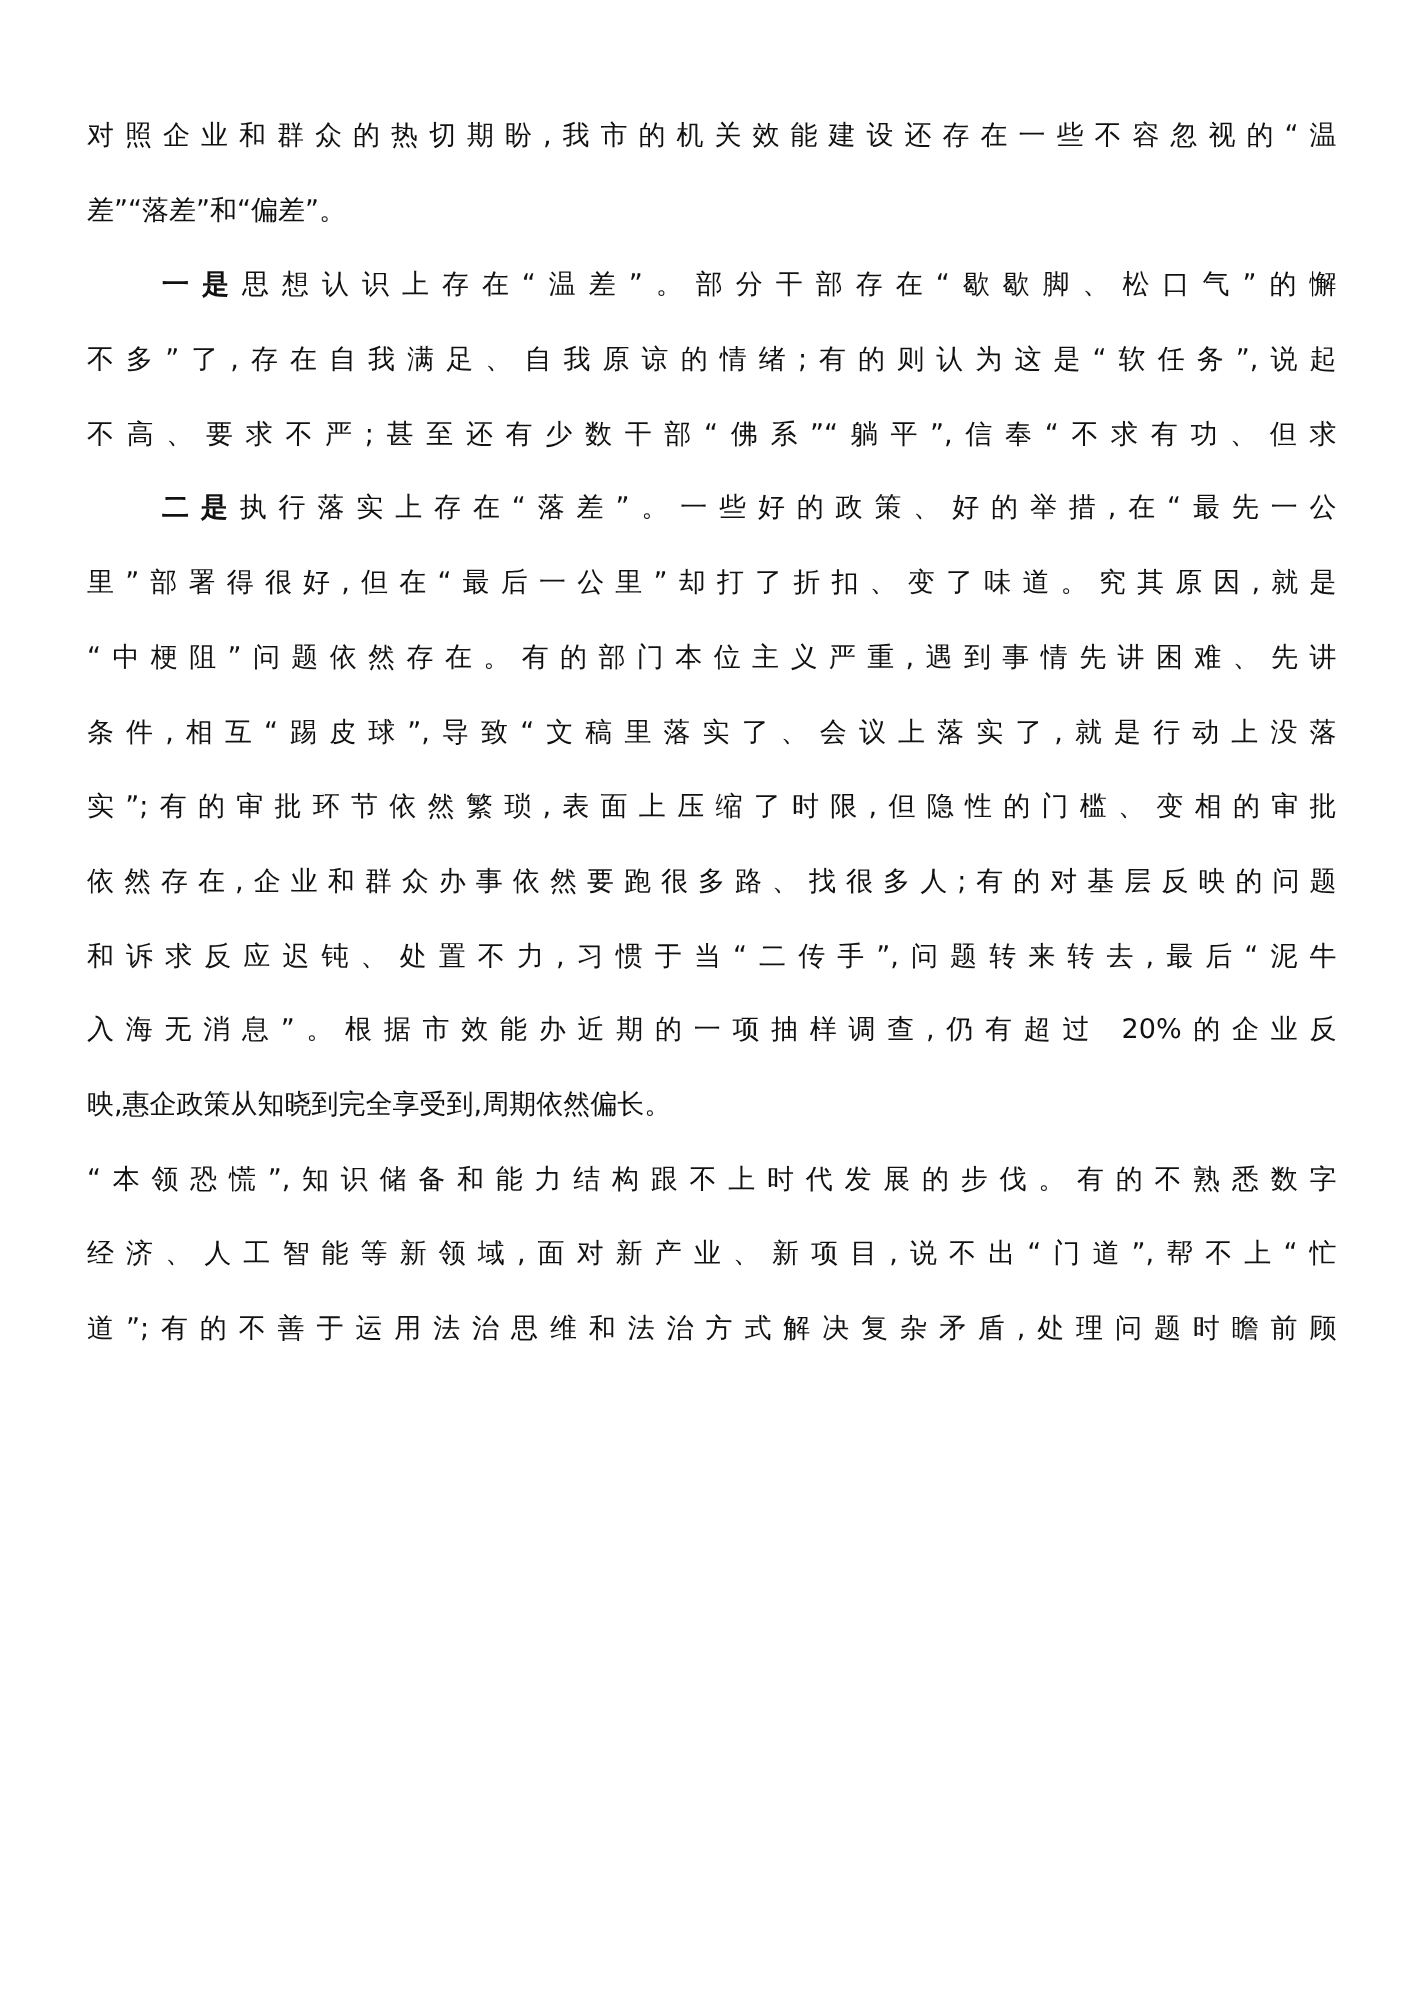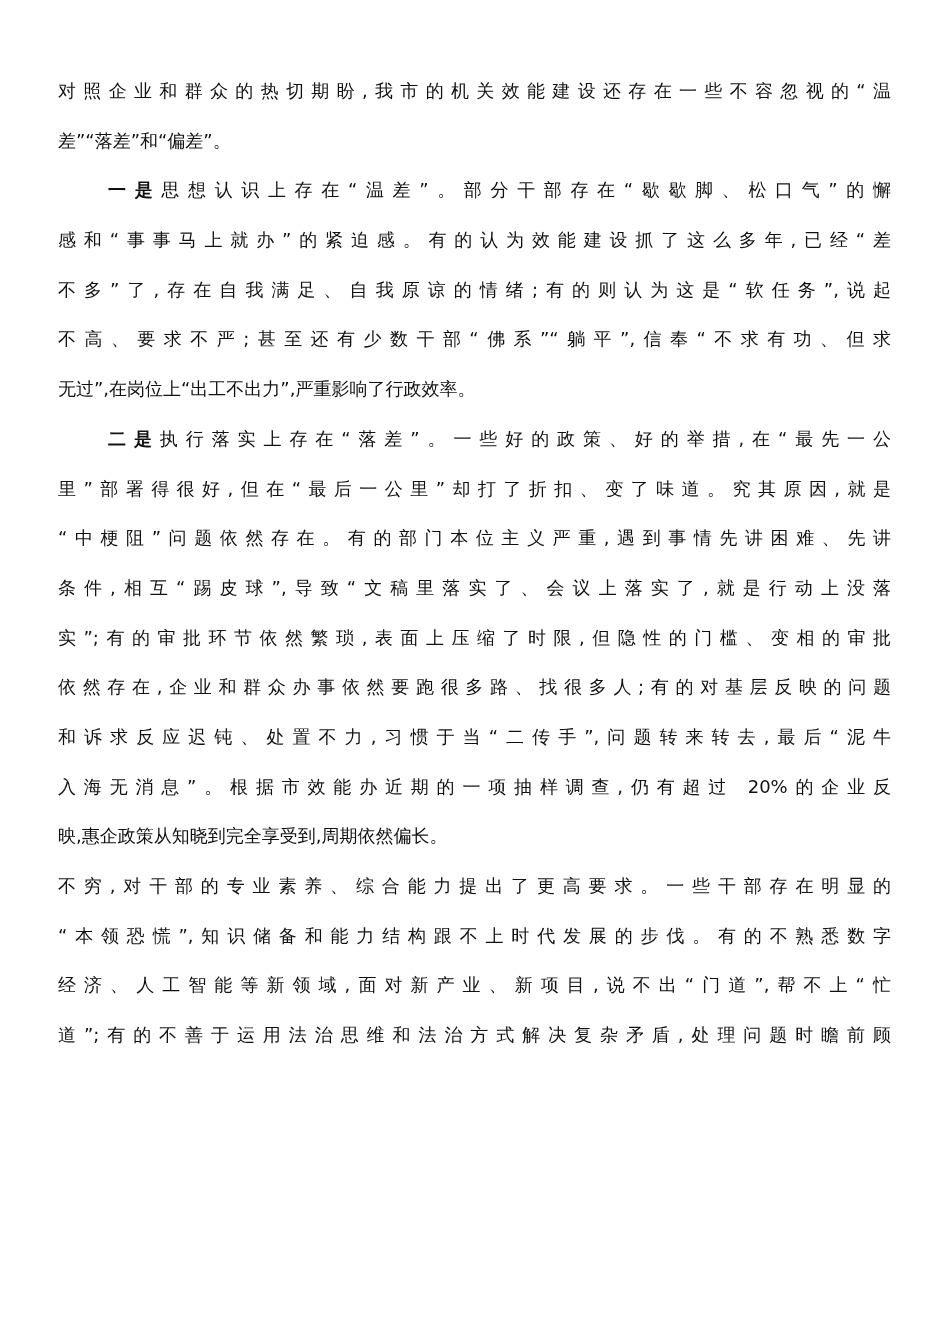--- a/index.html
+++ b/index.html
@@ -23,33 +23,30 @@
 </style>
 </head>
 <body>
 
 <div class="page">
 
   <div class="line">对照企业和群众的热切期盼,我市的机关效能建设还存在一些不容忽视的“温</div>
   <div class="line last">差”“落差”和“偏差”。</div>
 
   <div class="line indent"><span class="lead">一是</span><span>思想认识上存在“温差”。部分干部存在“歇歇脚、松口气”的懈</span></div>
-  <div class="line">感和“事事马上就办”的紧迫感。有的认为效能建设抓了这么多年,已经“差</div>
   <div class="line">不多”了,存在自我满足、自我原谅的情绪;有的则认为这是“软任务”,说起</div>
   <div class="line">不高、要求不严;甚至还有少数干部“佛系”“躺平”,信奉“不求有功、但求</div>
-  <div class="line last">无过”,在岗位上“出工不出力”,严重影响了行政效率。</div>
 
   <div class="line indent"><span class="lead">二是</span><span>执行落实上存在“落差”。一些好的政策、好的举措,在“最先一公</span></div>
   <div class="line">里”部署得很好,但在“最后一公里”却打了折扣、变了味道。究其原因,就是</div>
   <div class="line">“中梗阻”问题依然存在。有的部门本位主义严重,遇到事情先讲困难、先讲</div>
   <div class="line">条件,相互“踢皮球”,导致“文稿里落实了、会议上落实了,就是行动上没落</div>
   <div class="line">实”;有的审批环节依然繁琐,表面上压缩了时限,但隐性的门槛、变相的审批</div>
   <div class="line">依然存在,企业和群众办事依然要跑很多路、找很多人;有的对基层反映的问题</div>
   <div class="line">和诉求反应迟钝、处置不力,习惯于当“二传手”,问题转来转去,最后“泥牛</div>
   <div class="line">入海无消息”。根据市效能办近期的一项抽样调查,仍有超过 20%的企业反</div>
   <div class="line last">映,惠企政策从知晓到完全享受到,周期依然偏长。</div>
 
-  <div class="line">不穷,对干部的专业素养、综合能力提出了更高要求。一些干部存在明显的</div>
   <div class="line">“本领恐慌”,知识储备和能力结构跟不上时代发展的步伐。有的不熟悉数字</div>
   <div class="line">经济、人工智能等新领域,面对新产业、新项目,说不出“门道”,帮不上“忙</div>
   <div class="line">道”;有的不善于运用法治思维和法治方式解决复杂矛盾,处理问题时瞻前顾</div>
 
 </div>
 
 </body></html>

